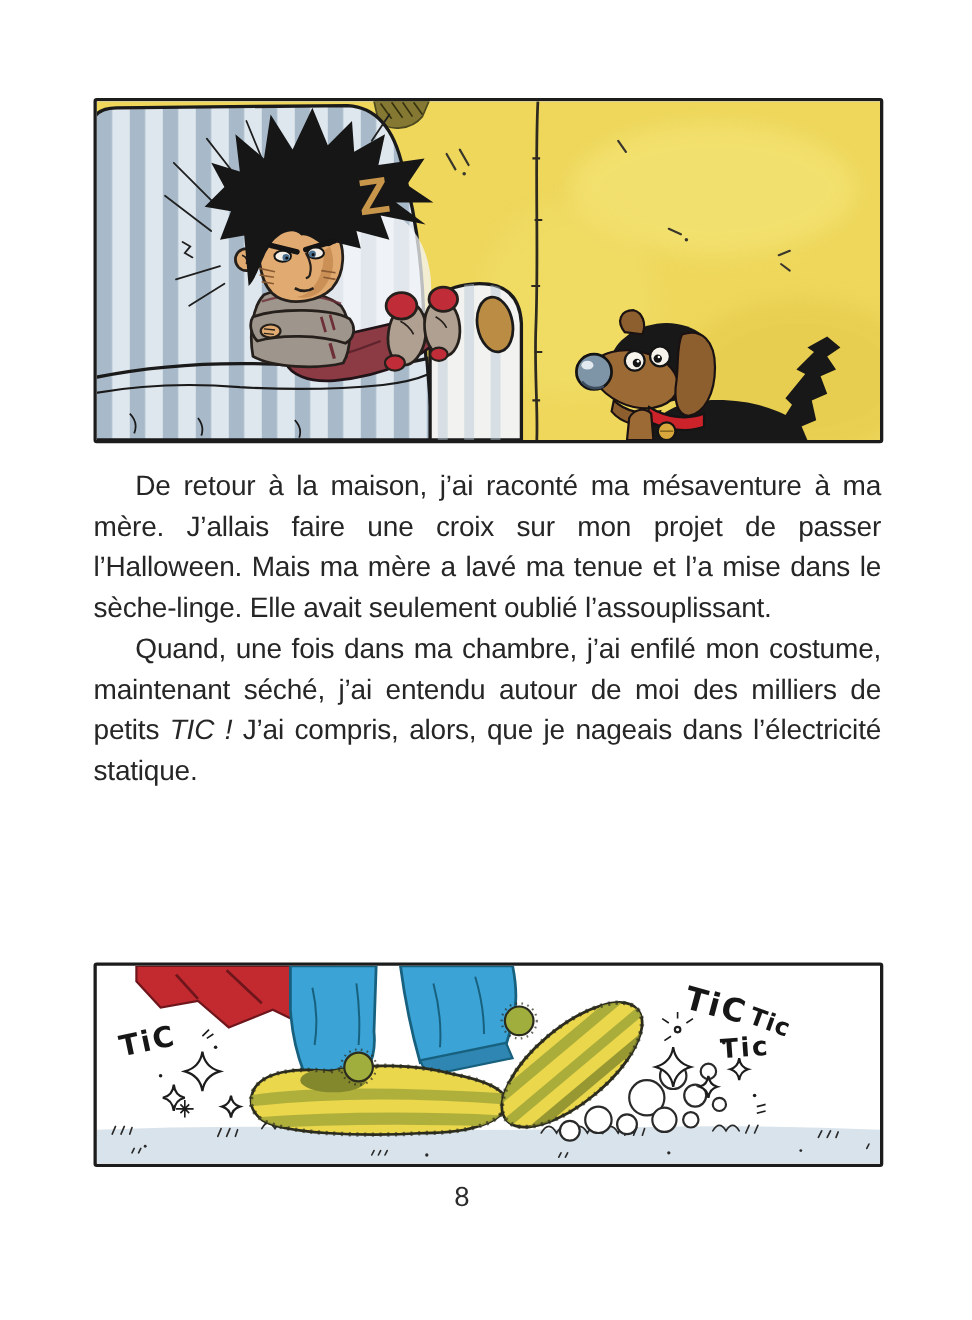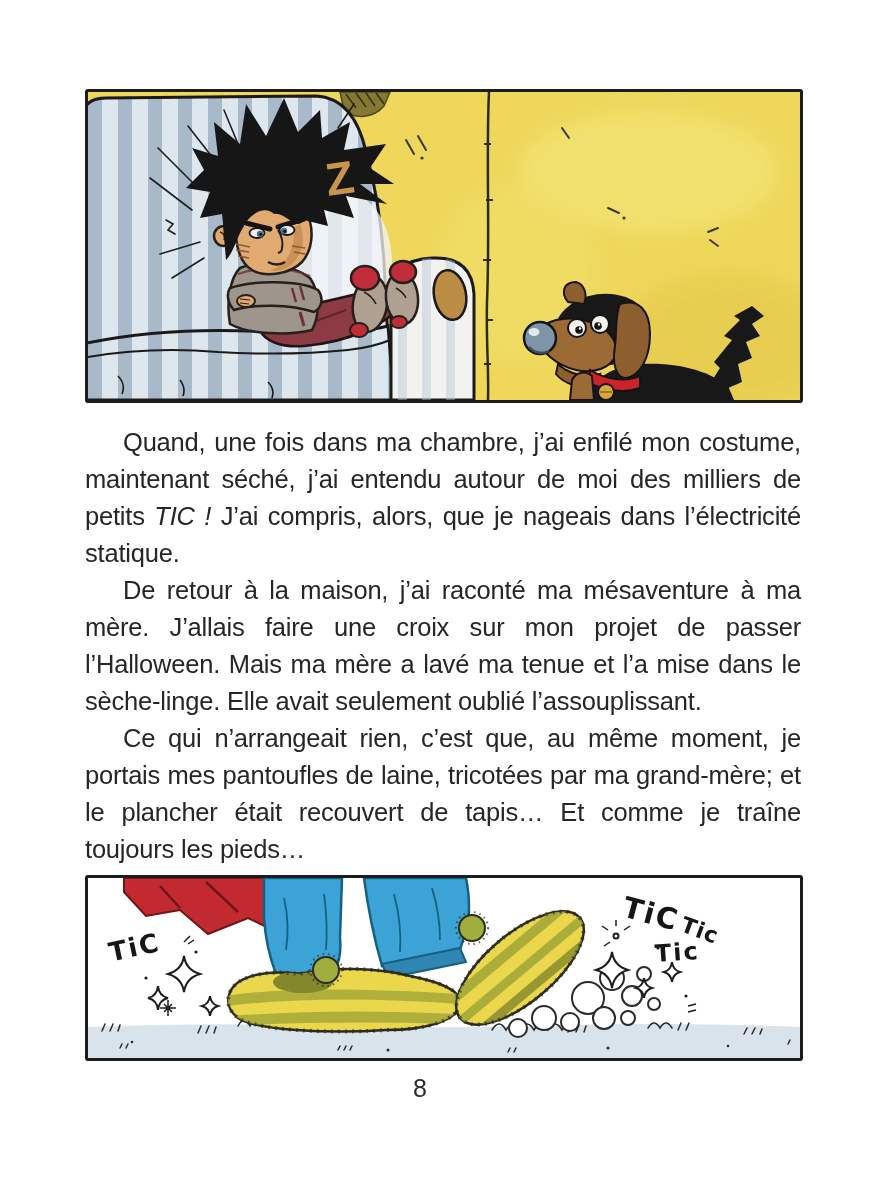--- a/index.html
+++ b/index.html
@@ -161,23 +161,22 @@
         <path d="M441,255 a16,16 0 0 0 20,4" stroke="#3c4c5c" stroke-width="2.5" fill="none"></path>
         <path d="M502,278 C518,288 538,290 552,284 L552,296 C536,302 514,298 500,290 Z" fill="#cc2229" stroke="#141414" stroke-width="2"></path>
         <circle cx="518" cy="300" r="8" fill="#d9a83c" stroke="#141414" stroke-width="2"></circle>
         <path d="M512,300 h12" stroke="#8a6a1e" stroke-width="1.5"></path>
         <path d="M484,288 C488,280 498,278 504,284 L506,308 L482,308 Z" fill="#9c6a35" stroke="#1a1212" stroke-width="2"></path>
       </g>
     </svg>
   </div>
 
   <div class="story">
+      <p><span>De retour à la maison, j’ai raconté ma mésaventure à ma mère. J’allais faire une croix sur mon projet de passer l’Halloween. Mais ma mère a lavé ma tenue et l’a mise dans le sèche-linge. Elle avait seulement oublié l’assouplissant.</span></p>
       <p><span>Quand, une fois dans ma chambre, j’ai enfilé mon costume, maintenant séché, j’ai entendu autour de moi des milliers de petits </span><span class="ital">TIC !</span><span> J’ai compris, alors, que je nageais dans l’électricité statique.</span></p>
-      <p><span>De retour à la maison, j’ai raconté ma mésaventure à ma mère. J’allais faire une croix sur mon projet de passer l’Halloween. Mais ma mère a lavé ma tenue et l’a mise dans le sèche-linge. Elle avait seulement oublié l’assouplissant.</span></p>
-      <p><span>Ce qui n’arrangeait rien, c’est que, au même moment, je portais mes pantoufles de laine, tricotées par ma grand-mère; et le plancher était recouvert de tapis… Et comme je traîne toujours les pieds…</span></p>
     </div>
 
   <div class="panel panel-bottom">
     <svg viewBox="0 0 712 180" preserveAspectRatio="none">
       <defs>
         <clipPath id="slipR">
             <ellipse cx="432" cy="90" rx="78" ry="34"></ellipse>
           </clipPath>
         <clipPath id="slipL">
           <path d="M142,114 C150,96 182,92 212,96 C244,88 292,90 322,98 C352,104 374,112 372,126 C370,142 340,152 298,152 C238,156 168,152 150,140 C140,132 138,124 142,114 Z"></path>

